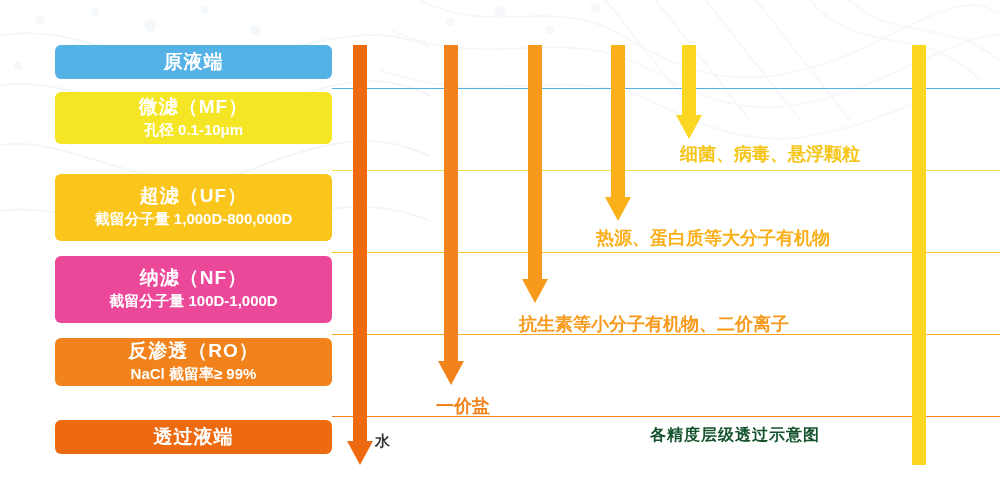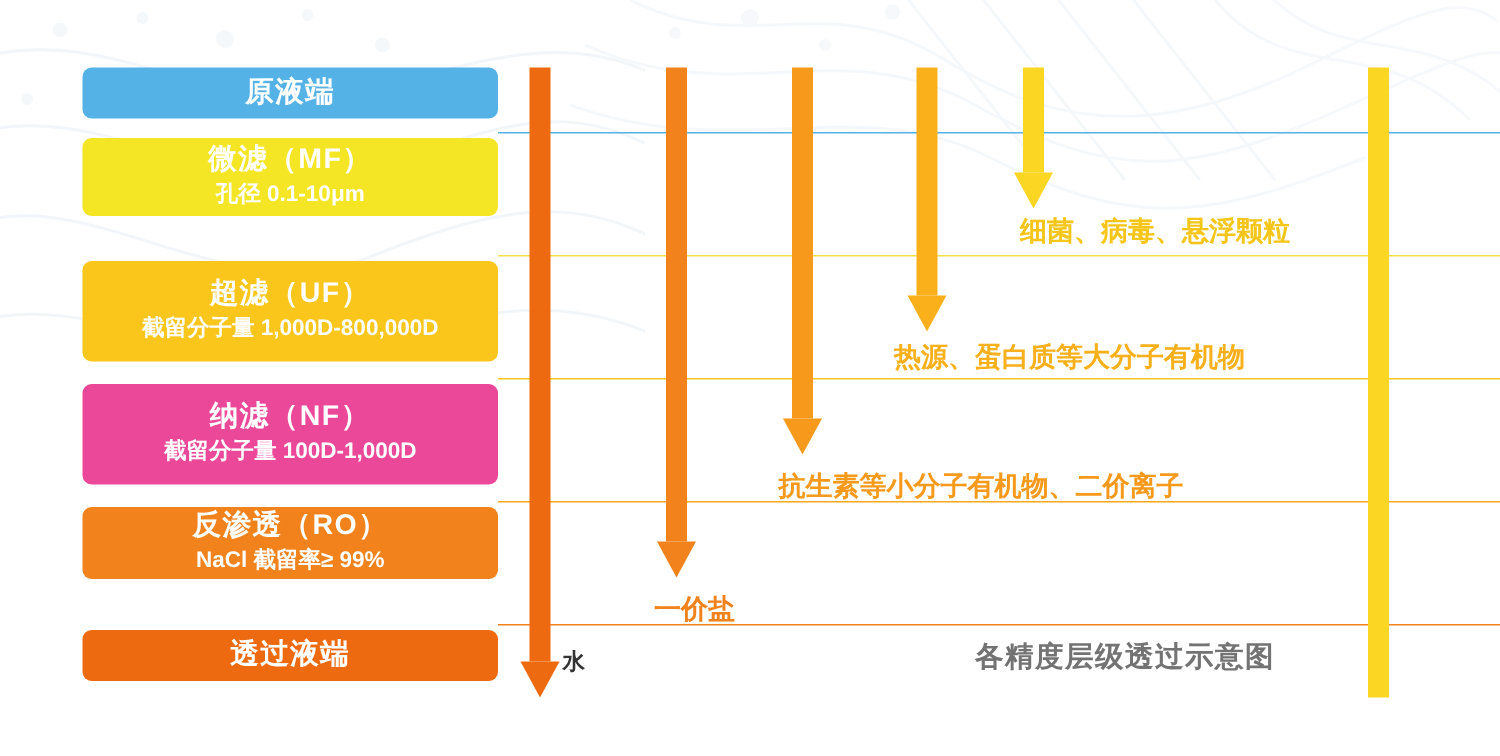--- a/index.html
+++ b/index.html
@@ -49,21 +49,21 @@
   .arrow .head{
     position:absolute;left:50%;transform:translateX(-50%);
     width:0;height:0;border-left:13px solid transparent;border-right:13px solid transparent;
   }
 
   
   .column{position:absolute;width:14px;background:#fbd622;}
 
   
   .note{position:absolute;font-size:18px;font-weight:bold;white-space:nowrap;}
-  .title{position:absolute;font-size:19px;font-weight:bold;color:#737373;letter-spacing:1px;}
+  .title{position:absolute;font-size:16px;font-weight:bold;color:#14532d;letter-spacing:1px;}
   .water{position:absolute;font-size:15px;font-weight:bold;color:#333;}
 </style>
 </head>
 <body>
 
 <div id="stage">
 
   <svg class="bg-art-left" viewBox="0 0 430 300">
     <g fill="none" stroke="#e6eef5" stroke-width="2">
       <path d="M-20 40 C 80 10, 150 90, 250 60 S 400 20, 470 70"></path>

